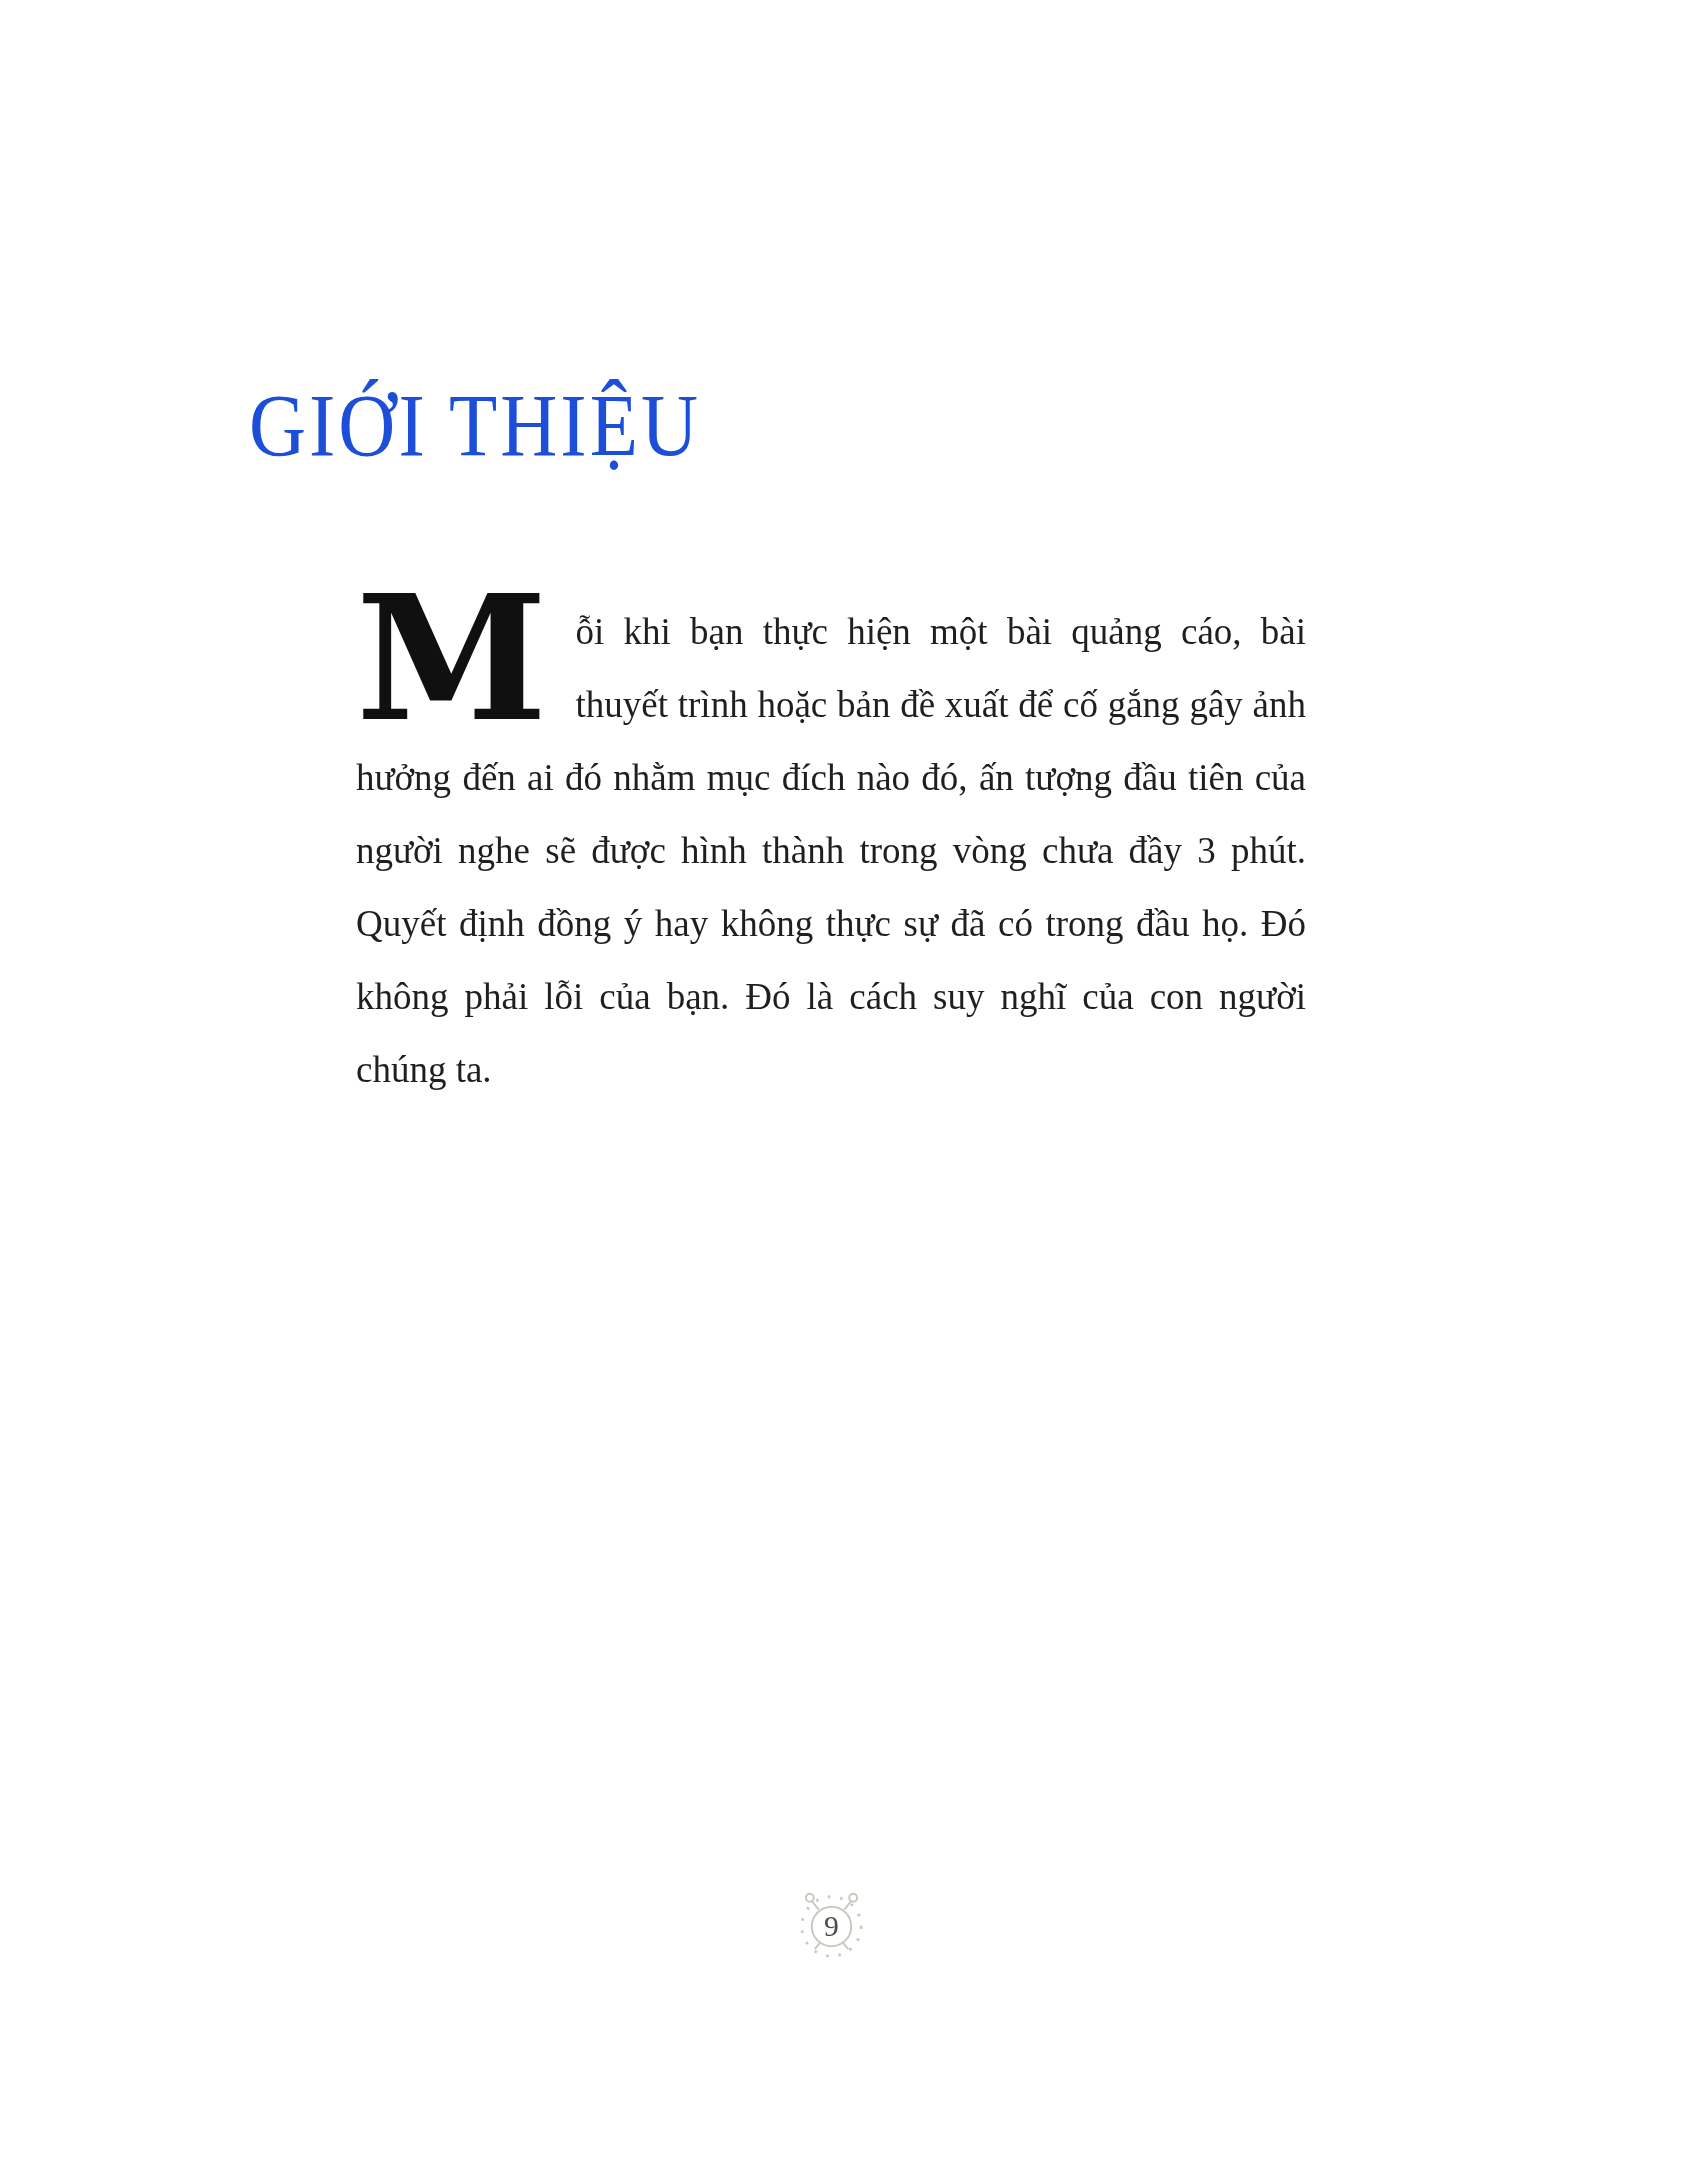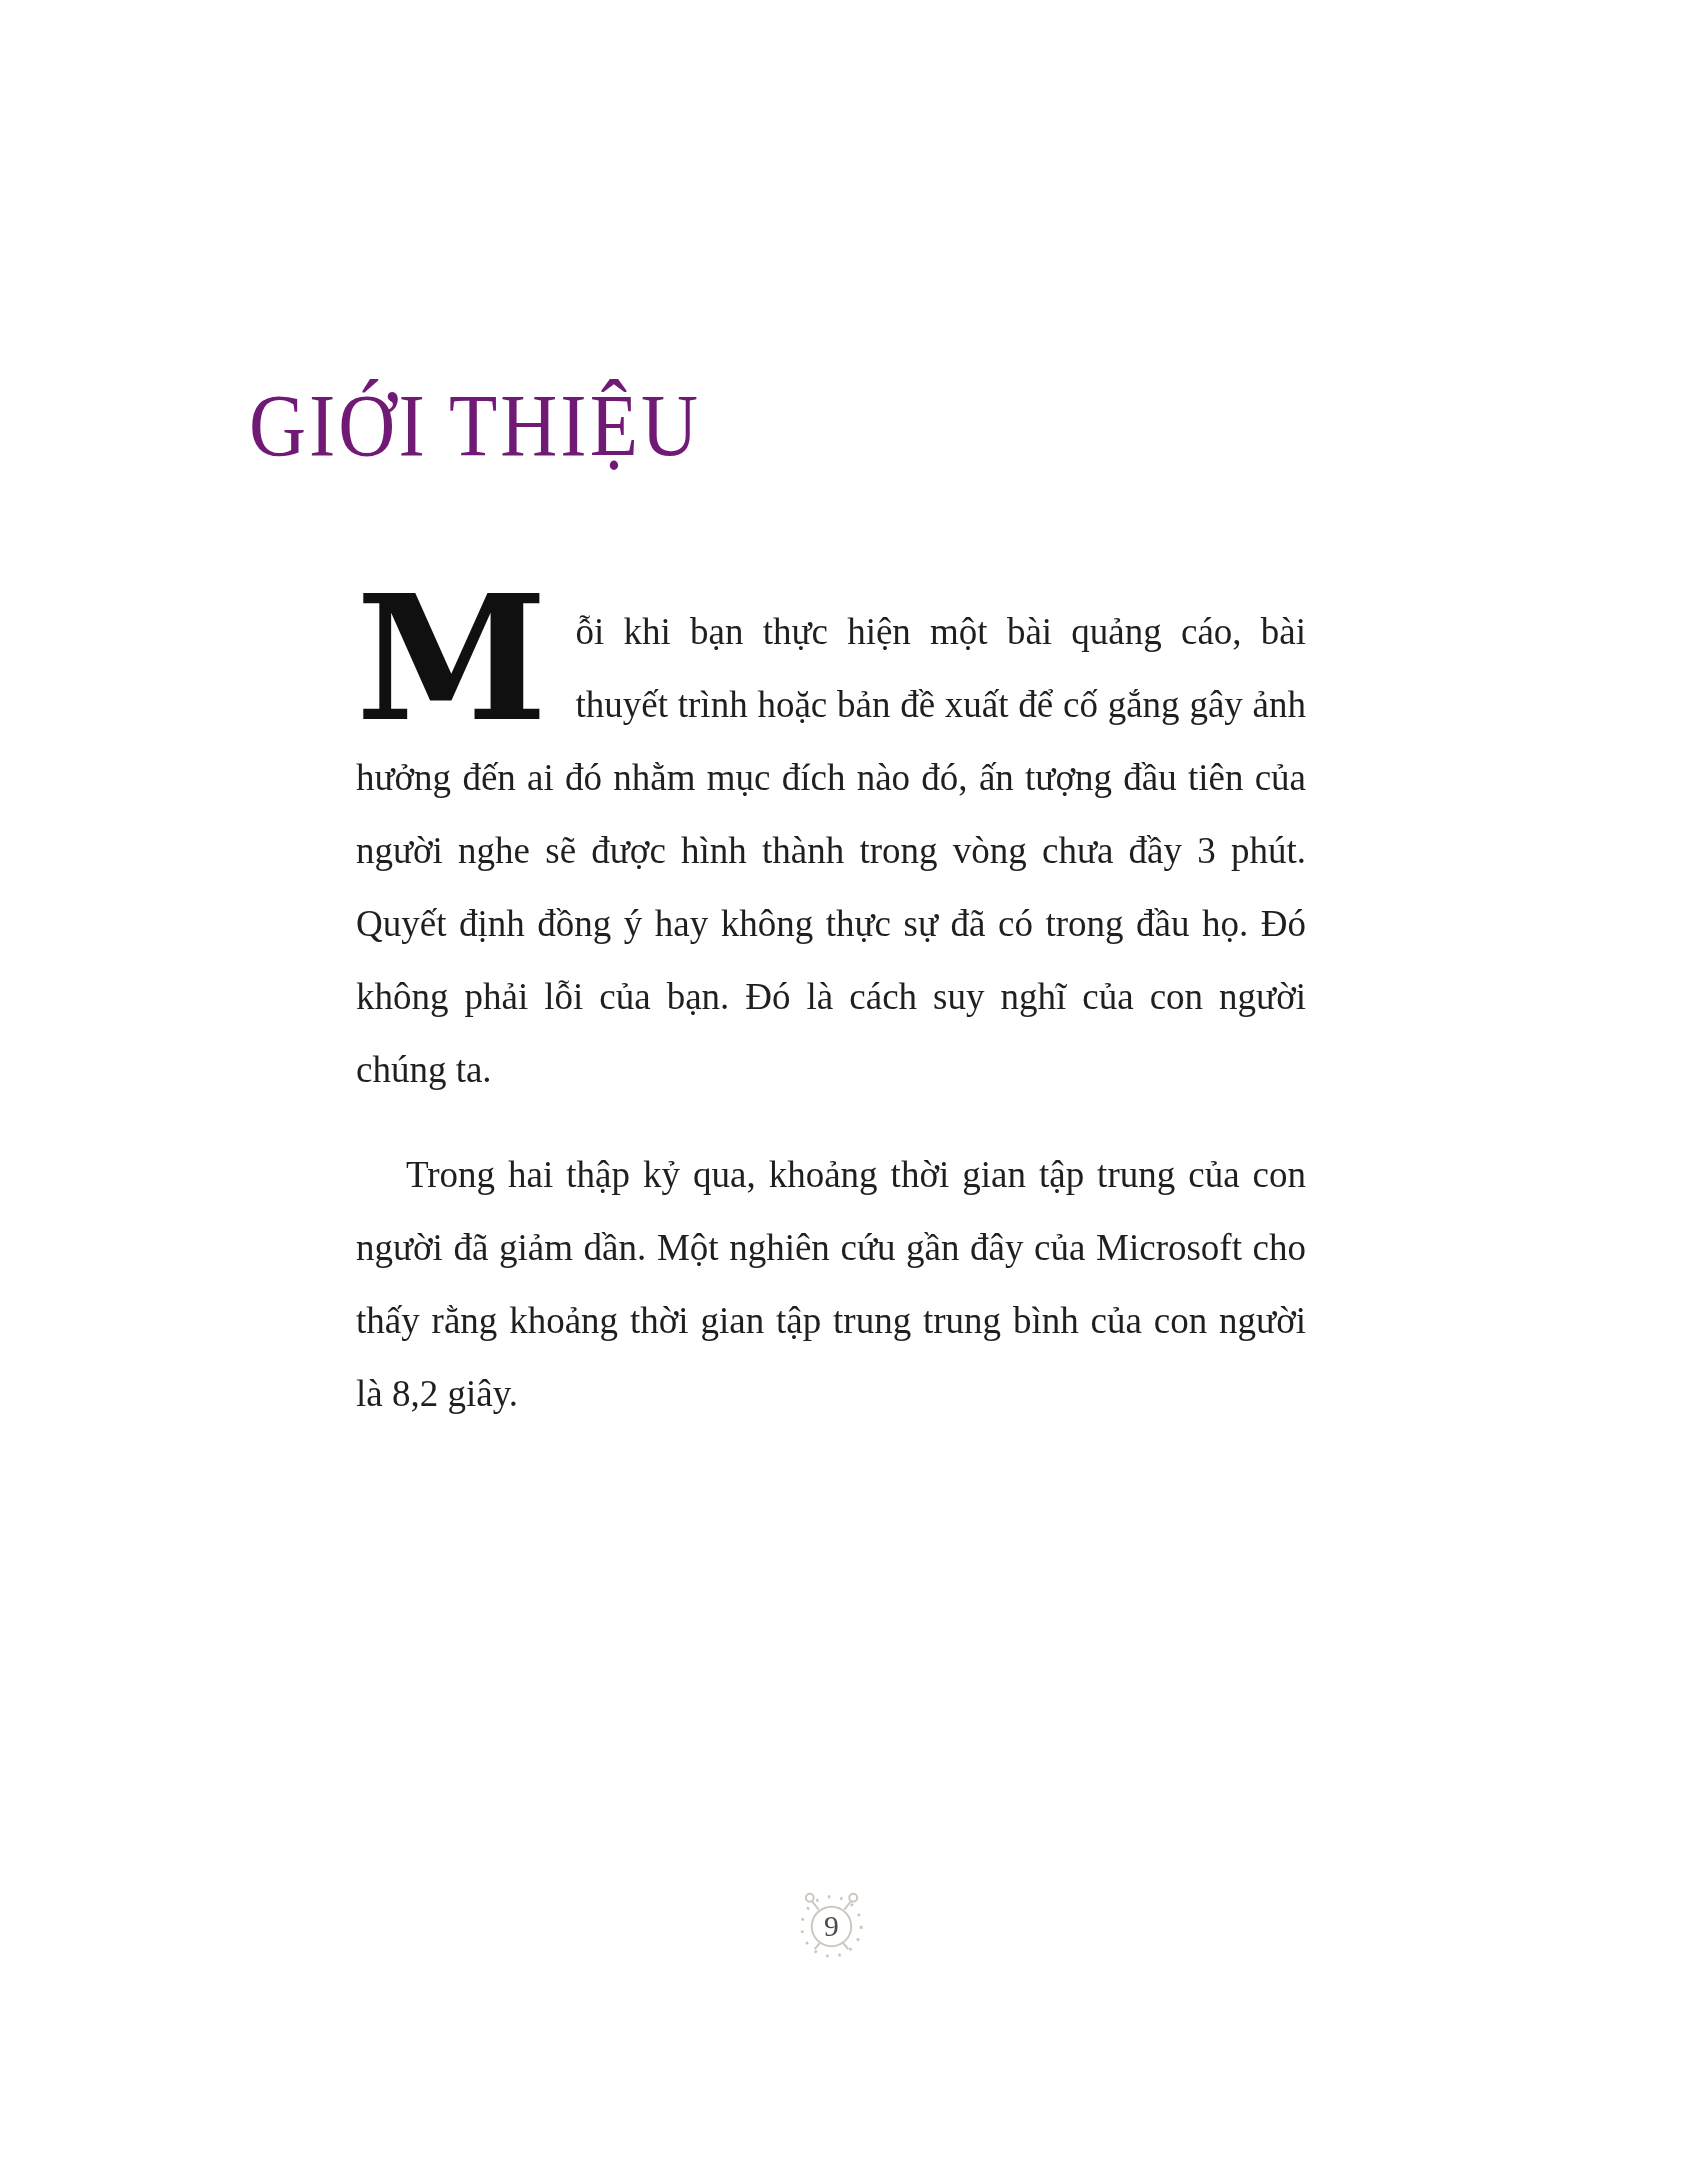--- a/index.html
+++ b/index.html
@@ -19,21 +19,21 @@
   }
   .text-col {
     margin-left: 356px;
     width: 950px;
   }
   .chapter-title {
     margin: 0;
     padding-top: 386px;
     text-align: center;
     font-weight: 400;
-    color: #701a75;
+    color: #1d4ed8;
   }
   .chapter-title .title-inner {
     display: inline-block;
     font-size: 79px;
     letter-spacing: 3px;
     transform: scaleY(1.12);
     transform-origin: center bottom;
     font-family: "Liberation Serif", serif;
   }
   .body-text {
@@ -78,21 +78,20 @@
   <h1 class="chapter-title text-col">
     <span class="title-inner">GIỚI THIỆU</span>
   </h1>
 
   <div class="body-text text-col">
 
     <p>
       <span class="dropcap">M</span><span>ỗi khi bạn thực hiện một bài quảng cáo, bài thuyết trình hoặc bản đề xuất để cố gắng gây ảnh hưởng đến ai đó nhằm mục đích nào đó, ấn tượng đầu tiên của người nghe sẽ được hình thành trong vòng chưa đầy 3 phút. Quyết định đồng ý hay không thực sự đã có trong đầu họ. Đó không phải lỗi của bạn. Đó là cách suy nghĩ của con người chúng ta.</span>
     </p>
 
-    <p class="indent">Trong hai thập kỷ qua, khoảng thời gian tập trung của con người đã giảm dần. Một nghiên cứu gần đây của Microsoft cho thấy rằng khoảng thời gian tập trung trung bình của con người là 8,2 giây.</p>
 
 
 
   </div>
 
   <div class="footer">
     <span class="ornament">
       <svg width="83" height="87" viewBox="0 0 84 88" xmlns="http://www.w3.org/2000/svg">
         <g fill="none" stroke="#cdc7c0" stroke-width="2">
           <circle cx="42" cy="48" r="20"></circle>

